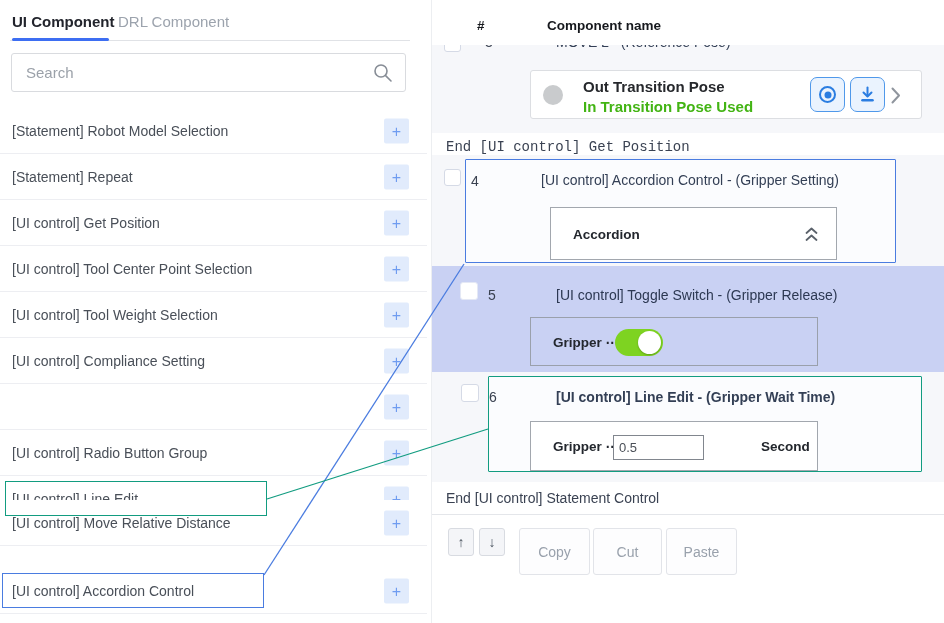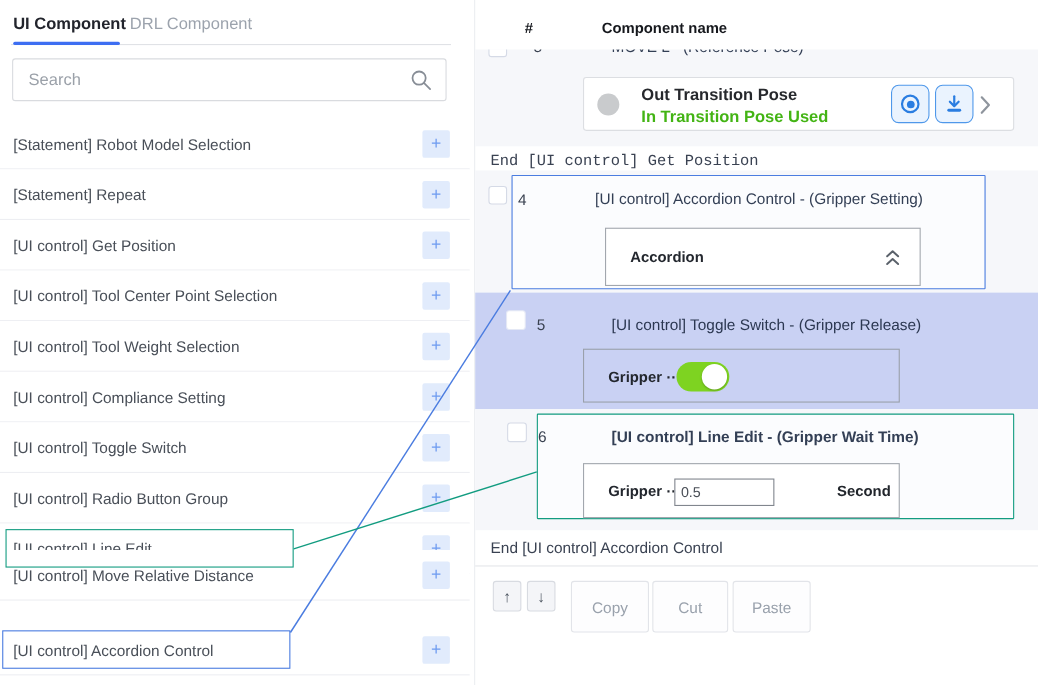--- a/index.html
+++ b/index.html
@@ -171,21 +171,20 @@
     </div>
     <div class="abs list-item" style="top:292px;">
       <span class="lbl">[UI control] Tool Weight Selection</span>
       <button class="plus-btn">+</button>
     </div>
     <div class="abs list-item" style="top:338px;">
       <span class="lbl">[UI control] Compliance Setting</span>
       <button class="plus-btn">+</button>
     </div>
     <div class="abs list-item" style="top:384px;">
-      <span class="lbl">[UI control] Toggle Switch</span>
       <button class="plus-btn">+</button>
     </div>
     <div class="abs list-item" style="top:430px;">
       <span class="lbl">[UI control] Radio Button Group</span>
       <button class="plus-btn">+</button>
     </div>
     <div class="abs list-item" style="top:476px;">
       <span class="lbl">[UI control] Line Edit</span>
       <button class="plus-btn">+</button>
     </div>
@@ -278,21 +277,21 @@
   <span class="bulb abs" style="left:533px;top:386px;">
     <span class="glass"></span><span class="base"></span>
   </span>
   <span class="rowtitle" style="left:556px;top:389px;font-weight:bold;">[UI control] Line Edit - (Gripper Wait Time)</span>
   <div class="ctrl-box" style="left:530px;top:421px;width:288px;height:50px;">
     <span class="ctrl-label">Gripper ⋯</span>
     <input class="line-input" value="0.5" style="">
     <span class="unit">Second</span>
   </div>
 
-  <div class="end-text" style="left:446px;top:490px;">End [UI control] Accordion Control</div>
+  <div class="end-text" style="left:446px;top:490px;">End [UI control] Statement Control</div>
 
   <div class="sep" style="left:432px;top:514px;width:512px;"></div>
 
   <button class="tool-sq" style="left:448px;">↑</button>
   <button class="tool-sq" style="left:479px;">↓</button>
   <button class="tool-btn" style="left:519px;width:71px;">Copy</button>
   <button class="tool-btn" style="left:593px;width:69px;">Cut</button>
   <button class="tool-btn" style="left:666px;width:71px;">Paste</button>
 
   <svg id="connector-overlay">

